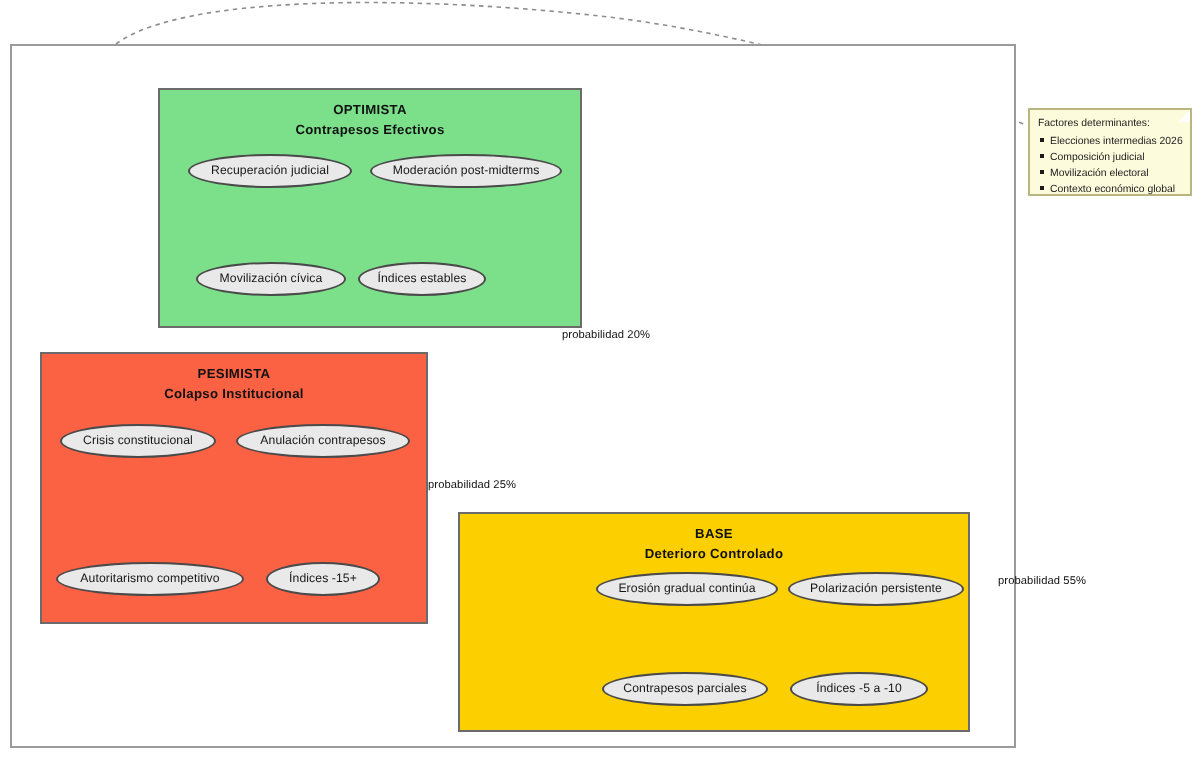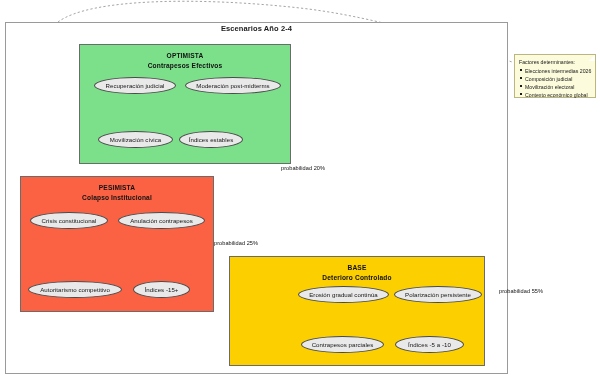--- a/index.html
+++ b/index.html
@@ -94,21 +94,20 @@
 
     <path d="M206,232 C226,240 243,246 255,253" fill="none" stroke="#555" stroke-width="0.9" marker-end="url(#arrowhead)"></path>
 
     <g>
       <ellipse cx="492" cy="292" rx="8.5" ry="8.5" fill="none" stroke="#555" stroke-width="0.9"></ellipse>
       <path d="M486,287 L481,291" fill="none" stroke="#555" stroke-width="0.9" marker-end="url(#arrowhead)"></path>
     </g>
   </svg>
 
   <div class="outer-frame"></div>
-  <div class="outer-title">Escenarios Año 2-4</div>
 
   <div class="scenario" id="box-optimista">
     <div class="s-title">OPTIMISTA</div>
     <div class="s-sub">Contrapesos Efectivos</div>
     <div class="node" style="left:14px;top:32px;width:82px;height:17px;">Recuperación judicial</div>
     <div class="node" style="left:105px;top:32px;width:96px;height:17px;">Moderación post-midterms</div>
     <div class="node" style="left:18px;top:86px;width:75px;height:17px;">Movilización cívica</div>
     <div class="node" style="left:99px;top:86px;width:64px;height:17px;">Índices estables</div>
   </div>
 

